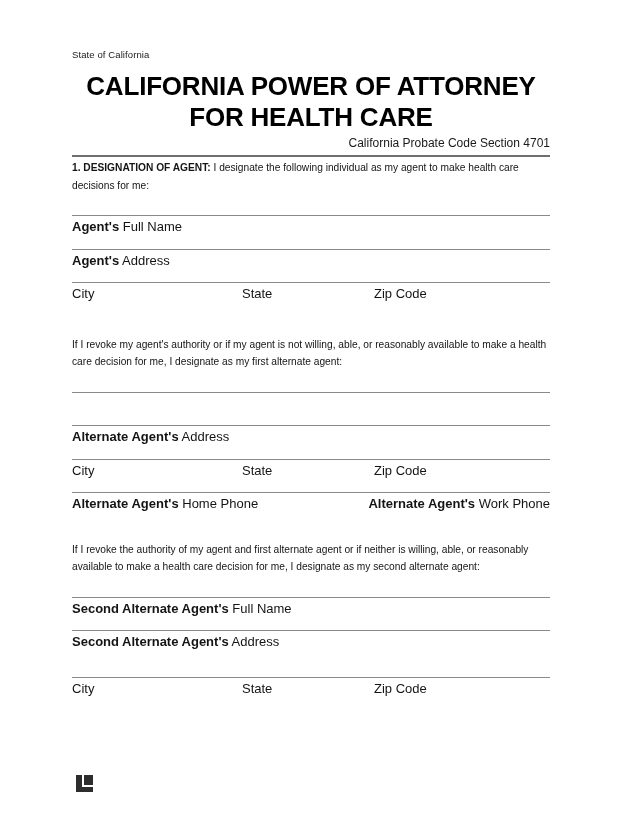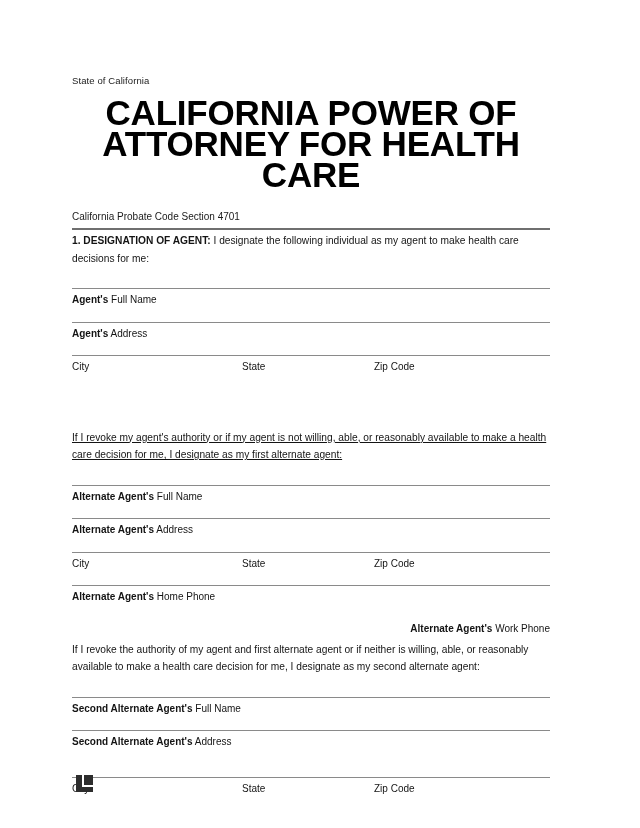--- a/index.html
+++ b/index.html
@@ -28,87 +28,87 @@
     left: 72px;
     top: 0;
     width: 478px;
   }
 
   
   .state-line {
     font-size: 9.5px;
     line-height: 12px;
     color: #1a1a1a;
-    padding-top: 75px;
+    padding-top: 49px;
     letter-spacing: 0.1px;
   }
   .doc-title {
     text-align: center;
-    font-size: 35px;
+    font-size: 26px;
     font-weight: bold;
     line-height: 31px;
     letter-spacing: -0.2px;
     color: #000000;
     margin-top: 10px;
   }
   .doc-subtitle {
-    text-align: left;
-    font-size: 10px;
+    text-align: right;
+    font-size: 12px;
     line-height: 13px;
     color: #1a1a1a;
-    margin-top: 20px;
+    margin-top: 4px;
   }
   .header-rule {
     height: 0;
     border-top: 2px solid #6f6f6f;
     margin-top: 5px;
   }
 
   
   .para {
     font-size: 10.2px;
     line-height: 17.5px;
     color: #141414;
     text-align: left;
   }
   .para b { font-weight: bold; }
   .para-1 { margin-top: 2px; }
-  .para-2 { margin-top: 40px; text-decoration: underline; }
-  .para-3 { margin-top: 22px; }
+  .para-2 { margin-top: 20px; }
+  .para-3 { margin-top: 15px; }
 
   
   .fields { margin-top: 21px; }
   .field-row {
     position: relative;
     height: 33.5px;
   }
   .field-row.tall { height: 47px; }
   .rule {
     height: 0;
     border-top: 1.3px solid #8a8a8a;
   }
   .labels {
     position: relative;
     height: 22px;
     padding-top: 4px;
   }
   .lbl {
     position: absolute;
     top: 4px;
-    font-size: 10px;
+    font-size: 13px;
     line-height: 14px;
     color: #141414;
     white-space: nowrap;
   }
   .lbl b { font-weight: bold; }
   .lbl.c1 { left: 0; }
   .lbl.c2 { left: 170px; }
   .lbl.c3 { left: 302px; }
   .lbl.mid { left: 239px; }
-  .lbl.right { right: 0; margin-top: 32px; }
+  .lbl.right { right: 0; }
 
   
   .footer-logo {
     position: absolute;
     left: 76px;
     top: 775px;
     width: 17px;
     height: 17px;
     background: #2d2d2d;
   }
@@ -172,23 +172,20 @@
 
 
     </div>
 
     <p class="para para-2">If I revoke my agent's authority or if my agent is not willing, able, or reasonably available to make a health care decision for me, I designate as my first alternate agent:</p>
 
     <div class="fields">
 
       <div class="field-row">
         <div class="rule"></div>
-        <div class="labels">
-          <span class="lbl c1"><b>Alternate Agent's</b><span> Full Name</span></span>
-        </div>
       </div>
 
       <div class="field-row">
         <div class="rule"></div>
         <div class="labels">
           <span class="lbl c1"><b>Alternate Agent's</b><span> Address</span></span>
         </div>
       </div>
 
       <div class="field-row">

